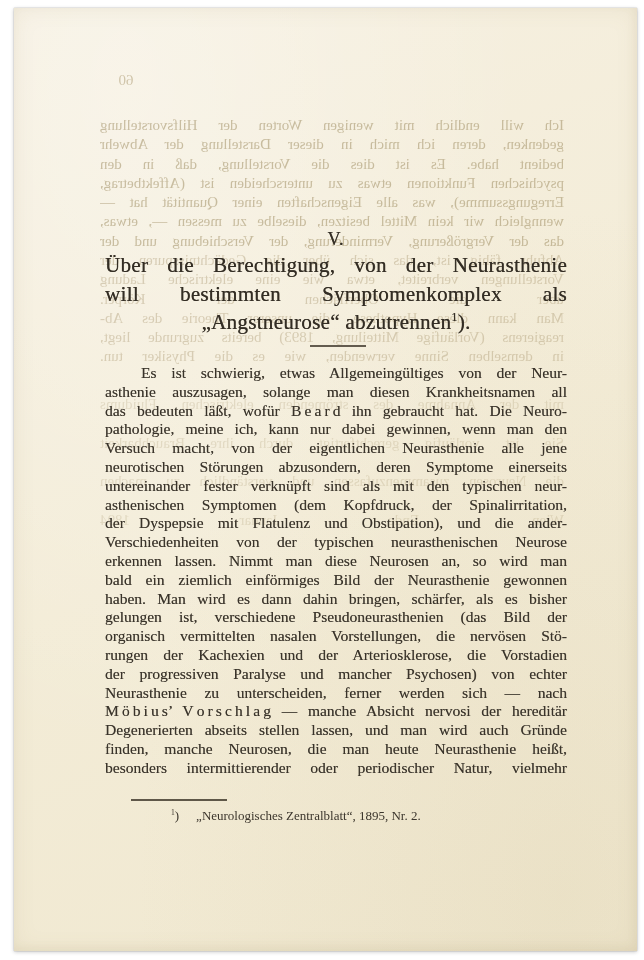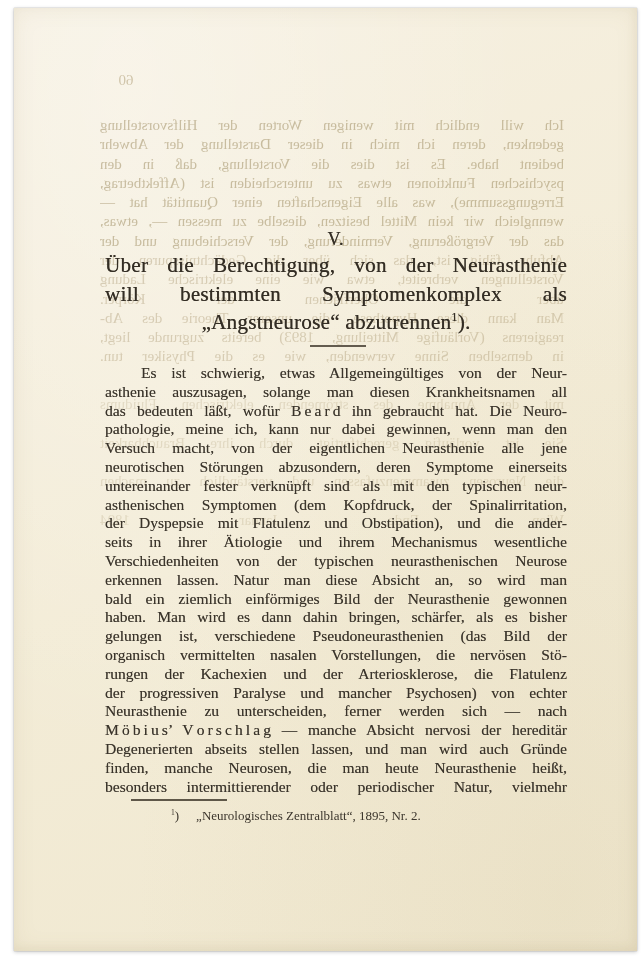--- a/index.html
+++ b/index.html
@@ -209,28 +209,27 @@
     <div class="bodytext">
         <div class="body-line">Es ist schwierig, etwas Allgemeingültiges von der Neur-</div>
         <div class="body-line">asthenie auszusagen, solange man diesen Krankheitsnamen all</div>
         <div class="body-line">das bedeuten läßt, wofür B e a r d ihn gebraucht hat. Die Neuro-</div>
         <div class="body-line">pathologie, meine ich, kann nur dabei gewinnen, wenn man den</div>
         <div class="body-line">Versuch macht, von der eigentlichen Neurasthenie alle jene</div>
         <div class="body-line">neurotischen Störungen abzusondern, deren Symptome einerseits</div>
         <div class="body-line">untereinander fester verknüpft sind als mit den typischen neur-</div>
         <div class="body-line">asthenischen Symptomen (dem Kopfdruck, der Spinalirritation,</div>
         <div class="body-line">der Dyspepsie mit Flatulenz und Obstipation), und die ander-</div>
-        <div class="body-line">seits in ihrer Ätiologie und ihrem Mechanismus wesentliche</div>
         <div class="body-line">Verschiedenheiten von der typischen neurasthenischen Neurose</div>
-        <div class="body-line">erkennen lassen. Natur man diese Absicht an, so wird man</div>
+        <div class="body-line">erkennen lassen. Nimmt man diese Neurosen an, so wird man</div>
         <div class="body-line">bald ein ziemlich einförmiges Bild der Neurasthenie gewonnen</div>
         <div class="body-line">haben. Man wird es dann dahin bringen, schärfer, als es bisher</div>
         <div class="body-line">gelungen ist, verschiedene Pseudoneurasthenien (das Bild der</div>
         <div class="body-line">organisch vermittelten nasalen Vorstellungen, die nervösen Stö-</div>
-        <div class="body-line">rungen der Kachexien und der Arteriosklerose, die Flatulenz</div>
+        <div class="body-line">rungen der Kachexien und der Arteriosklerose, die Vorstadien</div>
         <div class="body-line">der progressiven Paralyse und mancher Psychosen) von echter</div>
         <div class="body-line">Neurasthenie zu unterscheiden, ferner werden sich — nach</div>
         <div class="body-line">M ö b i u s’ V o r s c h l a g — manche Absicht nervosi der hereditär</div>
         <div class="body-line">Degenerierten abseits stellen lassen, und man wird auch Gründe</div>
         <div class="body-line">finden, manche Neurosen, die man heute Neurasthenie heißt,</div>
         <div class="body-line">besonders intermittierender oder periodischer Natur, vielmehr</div>
       </div>
 
     <div class="footnote-rule"></div>
 

